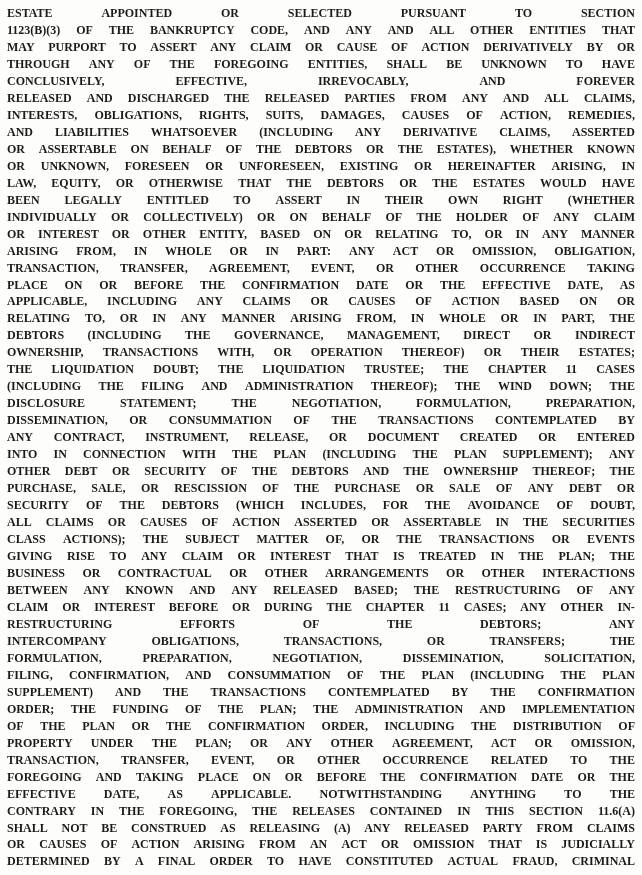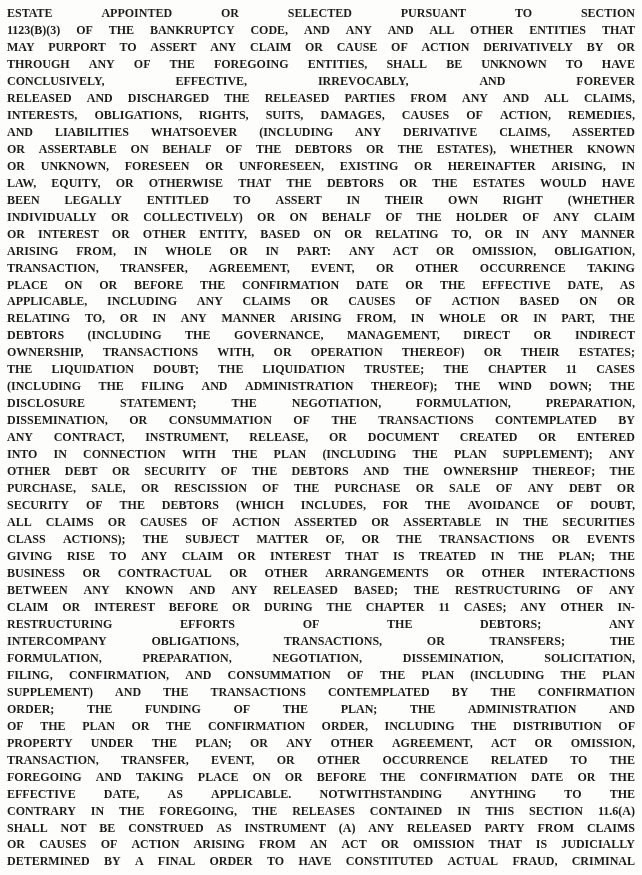--- a/index.html
+++ b/index.html
@@ -544,20 +544,21 @@
       <div class="line">
         <span>ORDER;</span>
         <span>THE</span>
         <span>FUNDING</span>
         <span>OF</span>
         <span>THE</span>
         <span>PLAN;</span>
         <span>THE</span>
         <span>ADMINISTRATION</span>
         <span>AND</span>
+        <span>IMPLEMENTATION</span>
       </div>
       <div class="line">
         <span>OF</span>
         <span>THE</span>
         <span>PLAN</span>
         <span>OR</span>
         <span>THE</span>
         <span>CONFIRMATION</span>
         <span>ORDER,</span>
         <span>INCLUDING</span>
@@ -625,21 +626,21 @@
         <span>THIS</span>
         <span>SECTION</span>
         <span>11.6(A)</span>
       </div>
       <div class="line">
         <span>SHALL</span>
         <span>NOT</span>
         <span>BE</span>
         <span>CONSTRUED</span>
         <span>AS</span>
-        <span>INSTRUMENT</span>
+        <span>RELEASING</span>
         <span>(A)</span>
         <span>ANY</span>
         <span>RELEASED</span>
         <span>PARTY</span>
         <span>FROM</span>
         <span>CLAIMS</span>
       </div>
       <div class="line">
         <span>OR</span>
         <span>CAUSES</span>

